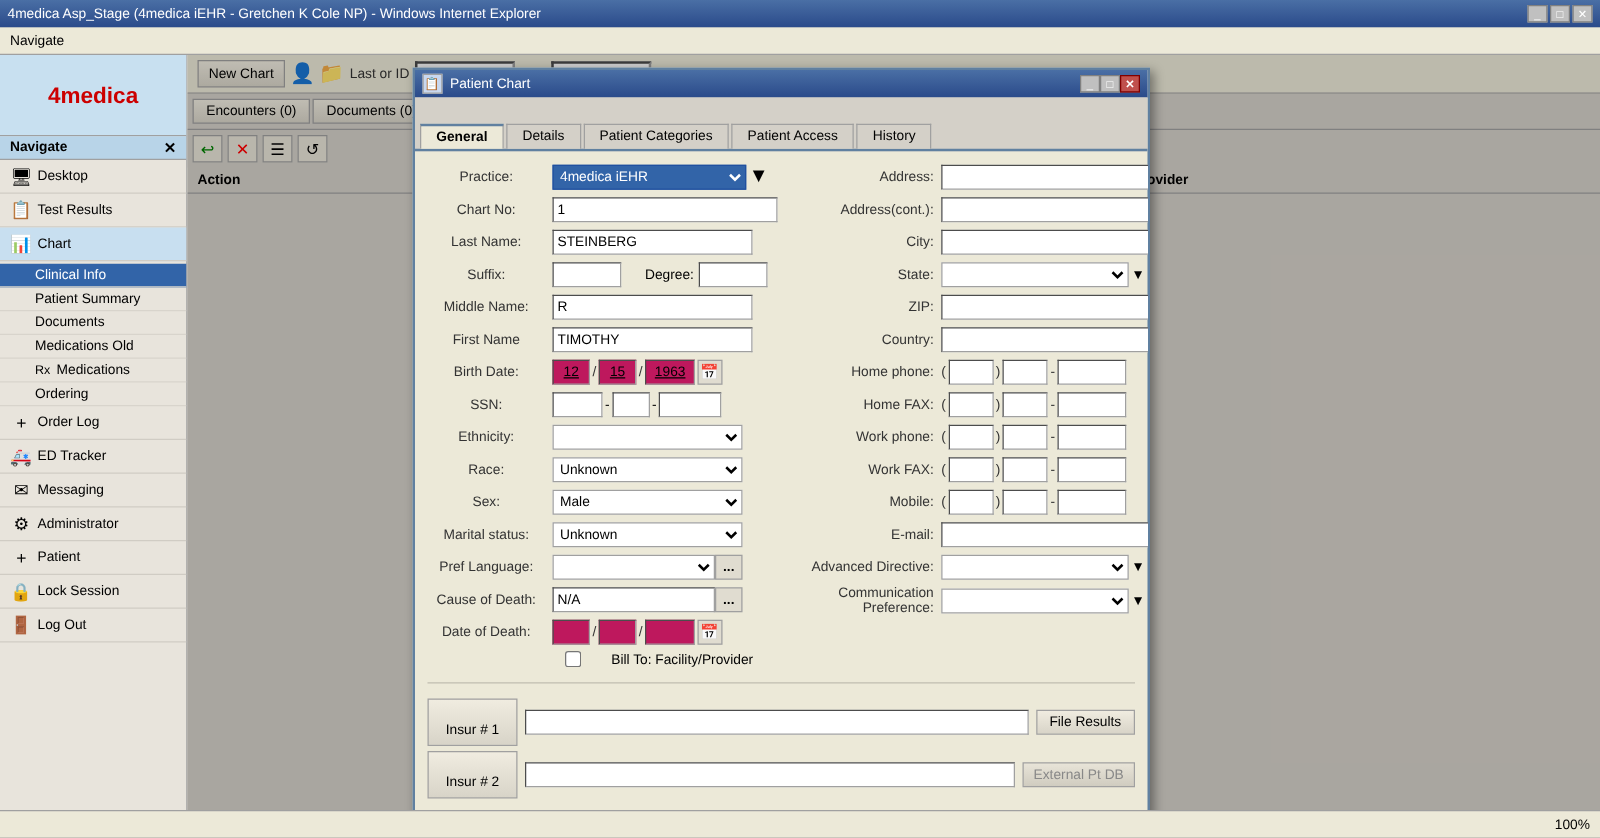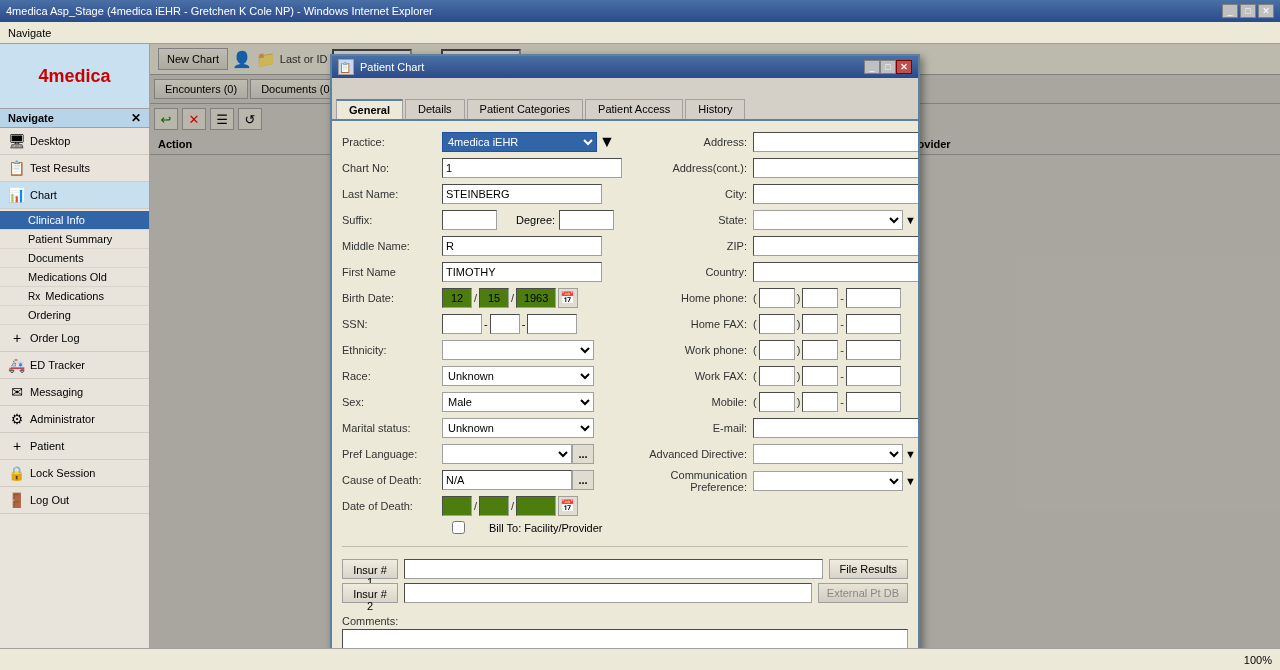--- a/index.html
+++ b/index.html
@@ -63,43 +63,43 @@
     .modal-tabs { display: flex; background: #d4d0c8; border-bottom: 2px solid #6080a0; padding-top: 21px; padding-left: 4px; }
     .modal-tab { padding: 3px 12px; background: #d4d0c8; border: 1px solid #a0a0a0; border-bottom: none; margin-right: 2px; cursor: pointer; font-size: 11px; }
     .modal-tab.active { background: #ece9d8; border-top: 2px solid #6080a0; font-weight: bold; }
 
     
     .modal-body { padding: 10px; flex: 1; overflow-y: auto; }
     .form-layout { display: flex; gap: 16px; }
     .form-left { flex: 1; }
     .form-right { flex: 1; }
     .form-row { display: flex; align-items: center; margin-bottom: 4px; min-height: 22px; }
-    .form-label { text-align: left; width: 100px; padding-right: 6px; color: #333; font-size: 11px; flex-shrink: 0; }
+    .form-label { text-align: center; width: 100px; padding-right: 6px; color: #333; font-size: 11px; flex-shrink: 0; }
     .form-label-wide { text-align: right; width: 115px; padding-right: 6px; color: #333; font-size: 11px; flex-shrink: 0; }
     .form-input { border: 1px inset #a0a0a0; padding: 1px 3px; height: 20px; background: white; font-size: 11px; }
     .form-input-full { width: 180px; }
     .form-select { border: 1px solid #a0a0a0; padding: 1px; height: 20px; background: white; font-size: 11px; }
     .practice-select { background: #3264a8 !important; color: white; border: 1px solid #2050a0; }
     .date-input-group { display: flex; align-items: center; gap: 2px; }
-    .date-input { width: 30px; border: 1px inset #a0a0a0; padding: 1px 3px; height: 20px; background: #4d7c0f; text-align: center; }
+    .date-input { width: 30px; border: 1px inset #a0a0a0; padding: 1px 3px; height: 20px; background: #be185d; text-align: center; text-decoration: underline; }
     .date-sep { color: #333; }
     .cal-btn { width: 20px; height: 20px; background: #e0dcd0; border: 1px solid #a0a0a0; cursor: pointer; display: flex; align-items: center; justify-content: center; font-size: 12px; }
     .ssn-group { display: flex; align-items: center; gap: 2px; }
     .phone-group { display: flex; align-items: center; gap: 2px; }
     .phone-part { width: 36px; border: 1px inset #a0a0a0; padding: 1px 3px; height: 20px; background: white; text-align: center; }
     .phone-paren { color: #333; }
     .more-btn { width: 22px; height: 20px; background: #e0dcd0; border: 1px solid #a0a0a0; cursor: pointer; display: flex; align-items: center; justify-content: center; font-size: 11px; font-weight: bold; }
 
     
     .form-divider { border: none; border-top: 1px solid #c0bdb0; margin: 8px 0; }
 
     
     .insurance-section { padding: 4px 0; }
     .insur-row { display: flex; align-items: center; gap: 6px; margin-bottom: 4px; }
-    .insur-btn { background: linear-gradient(to bottom, #f0ece0, #d8d4c8); border: 1px solid #a0a0a0; padding: 4px 8px; cursor: pointer; width: 56px; height: 20px; font-size: 11px; }
+    .insur-btn { background: linear-gradient(to bottom, #f0ece0, #d8d4c8); border: 1px solid #a0a0a0; padding: 18px 8px; cursor: pointer; width: 72px; height: 20px; font-size: 11px; }
     .insur-input { flex: 1; border: 1px inset #a0a0a0; height: 20px; background: white; }
     .file-results-btn { background: linear-gradient(to bottom, #f0ece0, #d8d4c8); border: 1px solid #a0a0a0; padding: 2px 10px; cursor: pointer; height: 20px; font-size: 11px; }
     .ext-db-btn { background: linear-gradient(to bottom, #e8e4d8, #d0ccc0); border: 1px solid #a0a0a0; padding: 2px 8px; cursor: pointer; height: 20px; font-size: 11px; color: #888; }
 
     
     .comments-section { padding: 4px 0; }
     .comments-label { color: #333; margin-bottom: 2px; }
     .comments-box { width: 100%; height: 40px; border: 1px inset #a0a0a0; background: white; resize: none; font-family: Tahoma, Arial, sans-serif; font-size: 11px; }
 
     

